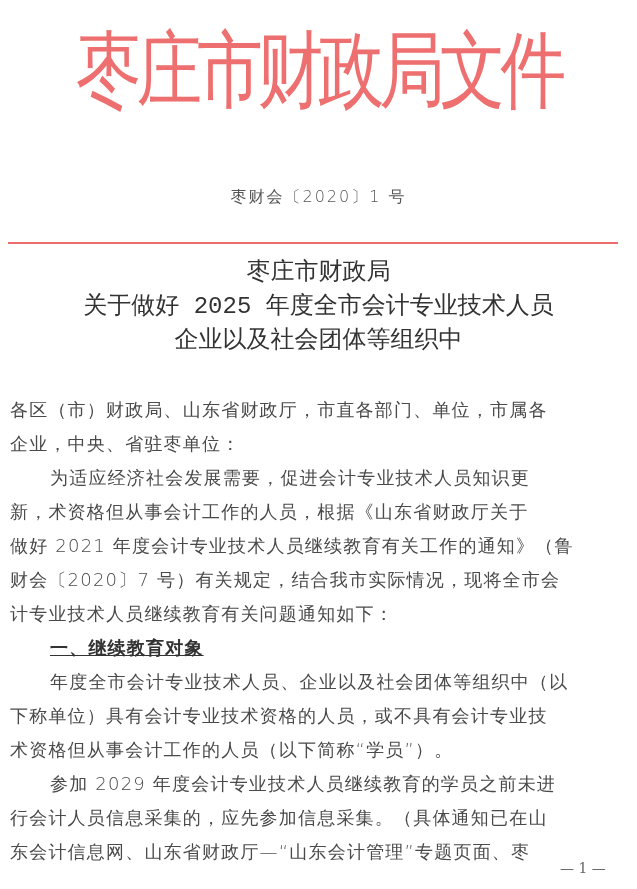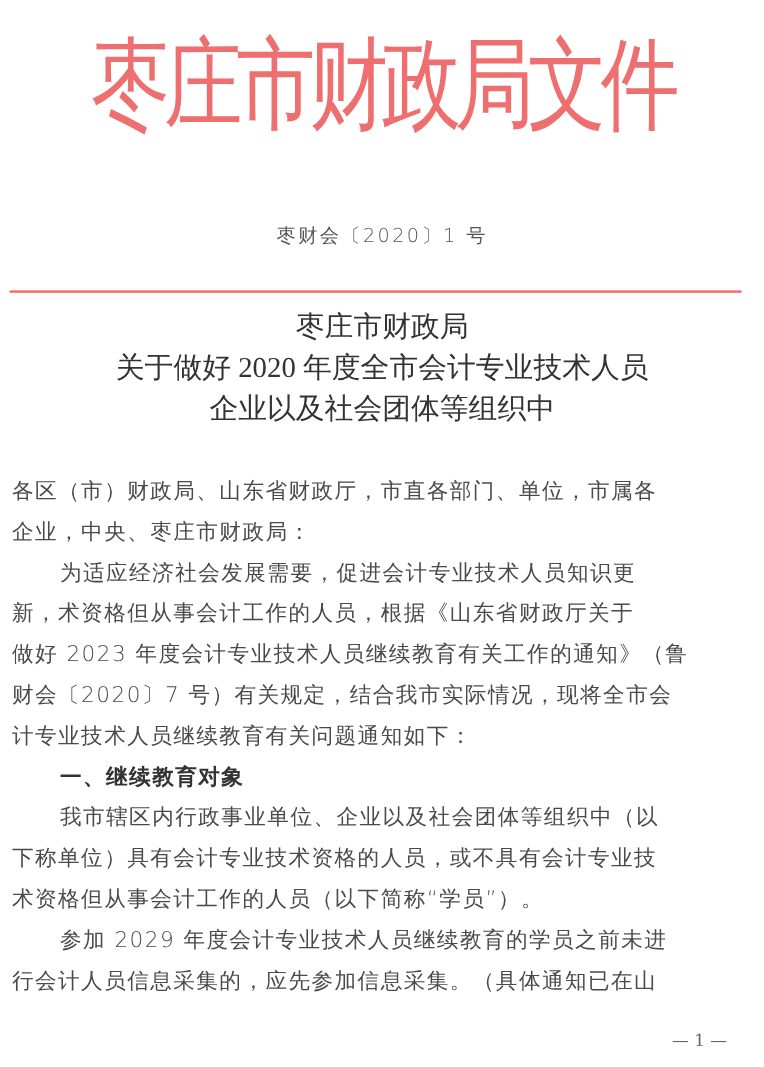--- a/index.html
+++ b/index.html
@@ -53,21 +53,21 @@
     }
     .title {
       position: absolute;
       left: 0;
       top: 256px;
       width: 637px;
       text-align: center;
       font-size: 24px;
       line-height: 34px;
       color: #333;
-      font-family: Liberation Serif, serif;
+      font-family: Liberation Mono, monospace;
     }
     .title div { white-space: nowrap; }
     .body-text {
       position: absolute;
       left: 10px;
       top: 393px;
       width: 620px;
       font-family: "DejaVu Sans", "Liberation Sans", sans-serif;
       font-size: 18px;
       line-height: 34px;
@@ -81,20 +81,21 @@
       text-align-last: left;
     }
     .line { display: block; white-space: nowrap; }
     .section-heading {
       margin: 0;
       padding-left: 40px;
       font-family: "DejaVu Sans", "Liberation Sans", sans-serif;
       font-weight: bold;
       color: #333;
       white-space: nowrap;
+      text-decoration: underline;
     }
     .page-number {
       position: absolute;
       left: 560px;
       top: 860px;
       font-size: 14px;
       color: #666;
       font-family: "DejaVu Serif", "Liberation Serif", serif;
       white-space: nowrap;
     }
@@ -103,41 +104,42 @@
 <body>
 
 <div class="masthead">枣庄市财政局文件</div>
 
 <div class="doc-number">枣财会〔2020〕1 号</div>
 
 <div class="red-rule"></div>
 
 <div class="title">
   <div>枣庄市财政局</div>
-  <div>关于做好 2020 年度全市会计专业技术人员</div>
+  <div>关于做好 2025 年度全市会计专业技术人员</div>
   <div>企业以及社会团体等组织中</div>
 </div>
 
 <div class="body-text">
   <p class="para">
     <span class="line">各区（市）财政局、山东省财政厅，市直各部门、单位，市属各</span>
-    <span class="line">企业，中央、枣庄市财政局：</span>
+    <span class="line">企业，中央、省驻枣单位：</span>
   </p>
   <p class="para">
     <span class="line" style="padding-left:40px">为适应经济社会发展需要，促进会计专业技术人员知识更</span>
     <span class="line">新，术资格但从事会计工作的人员，根据《山东省财政厅关于</span>
-    <span class="line">做好 2023 年度会计专业技术人员继续教育有关工作的通知》（鲁</span>
+    <span class="line">做好 2021 年度会计专业技术人员继续教育有关工作的通知》（鲁</span>
     <span class="line">财会〔2020〕7 号）有关规定，结合我市实际情况，现将全市会</span>
     <span class="line">计专业技术人员继续教育有关问题通知如下：</span>
   </p>
   <p class="section-heading">一、继续教育对象</p>
   <p class="para">
-    <span class="line" style="padding-left:40px">我市辖区内行政事业单位、企业以及社会团体等组织中（以</span>
+    <span class="line" style="padding-left:40px">年度全市会计专业技术人员、企业以及社会团体等组织中（以</span>
     <span class="line">下称单位）具有会计专业技术资格的人员，或不具有会计专业技</span>
     <span class="line">术资格但从事会计工作的人员（以下简称“学员”）。</span>
   </p>
   <p class="para">
     <span class="line" style="padding-left:40px">参加 2029 年度会计专业技术人员继续教育的学员之前未进</span>
     <span class="line">行会计人员信息采集的，应先参加信息采集。（具体通知已在山</span>
+    <span class="line">东会计信息网、山东省财政厅—“山东会计管理”专题页面、枣</span>
   </p>
 </div>
 
 <div class="page-number">— 1 —</div>
 
 </body></html>

